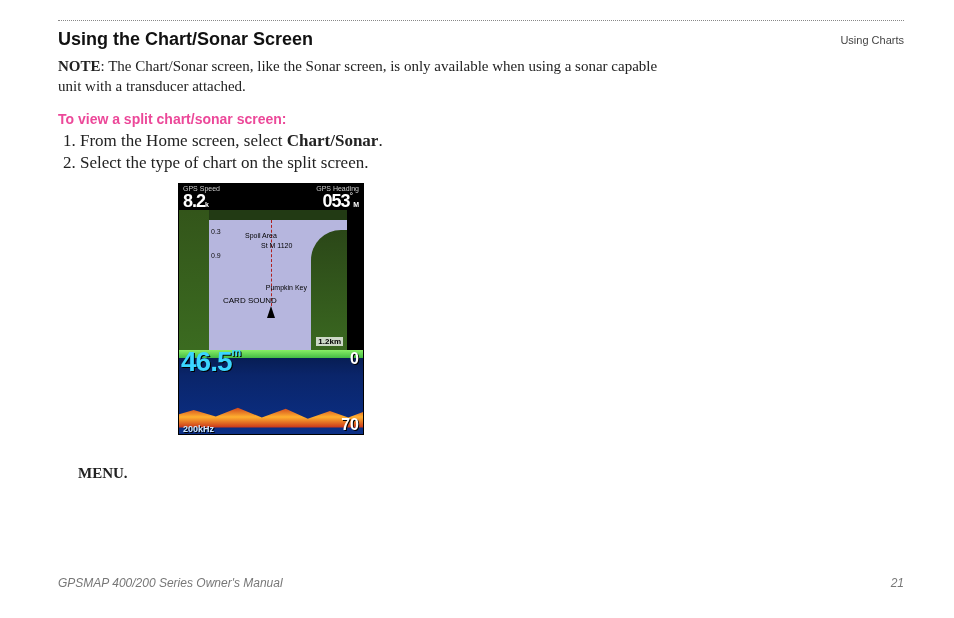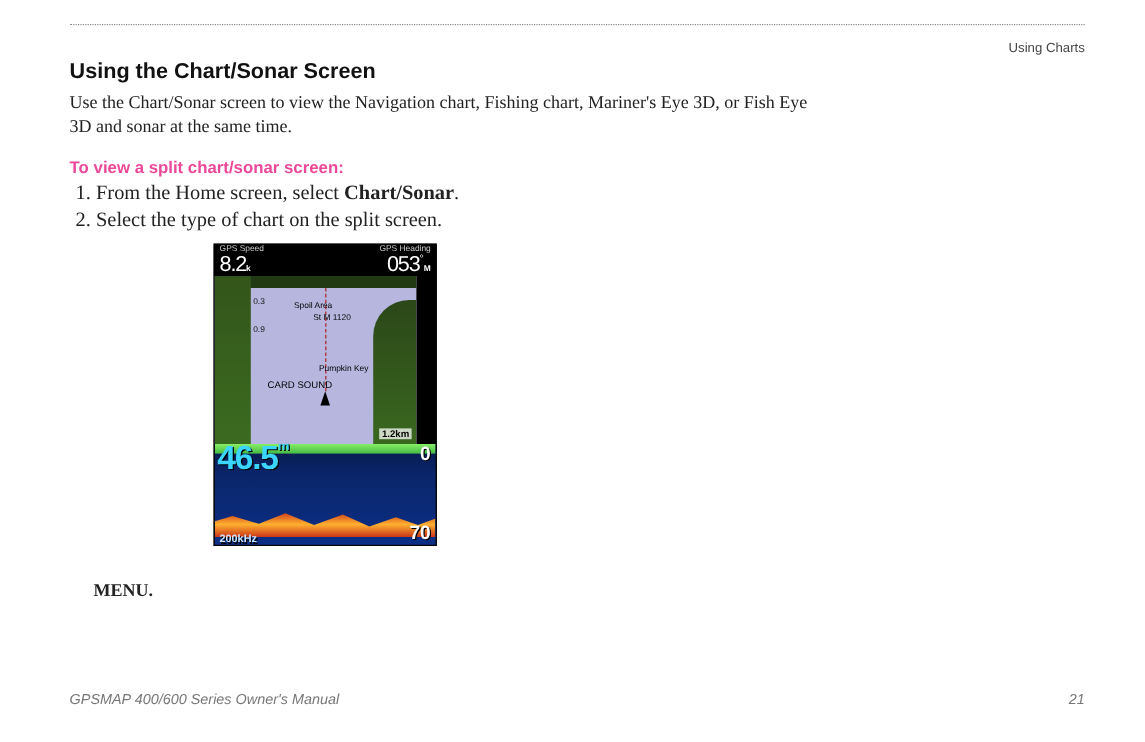--- a/index.html
+++ b/index.html
@@ -28,21 +28,21 @@
     right: 50px;
     top: 34px;
     font-family: Arial, Helvetica, sans-serif;
     font-size: 11px;
     color: #444;
   }
   .h1 {
     font-family: Arial, Helvetica, sans-serif;
     font-weight: bold;
     font-size: 18px;
-    margin: 28px 0 6px 0;
+    margin: 8px 0 6px 0;
     color: #111;
   }
   .body-text {
     font-size: 15px;
     line-height: 1.35;
     margin: 4px 0 10px 0;
     max-width: 620px;
   }
   .body-text .strong { font-weight: bold; }
   .h2 {
@@ -76,21 +76,21 @@
     height: 26px;
     background: #000;
     display: flex;
     justify-content: space-between;
     align-items: flex-end;
     padding: 2px 4px 0 4px;
     box-sizing: border-box;
   }
   .sb-block { line-height: 1; }
   .sb-label { font-size: 7px; color: #ccc; display: block; }
-  .sb-val-big { font-size: 18px; font-weight: normal; letter-spacing: -1px; }
+  .sb-val-big { font-size: 18px; font-weight: bold; letter-spacing: -1px; }
   .sb-unit { font-size: 7px; font-weight: bold; }
   .sb-right { text-align: right; }
   .sb-right .sb-val-big { font-size: 18px; }
   .sb-right .sb-degsym { font-size: 9px; vertical-align: top; }
 
   .dev-chart {
     position: absolute;
     left: 0; top: 26px;
     width: 168px;
     height: 140px;
@@ -222,22 +222,24 @@
 <body>
 
 <div class="page">
 
   <div class="topline"></div>
 
   <div class="header-right">Using Charts</div>
 
   <div class="h1">Using the Chart/Sonar Screen</div>
 
-
-  <p class="body-text">Use the Chart/Sonar screen to view the Navigation chart, Fishing chart, Mariner's Eye 3D, or Fish Eye 3D and sonar at the same time.</p>
+  <p class="body-text">
+    <span class="strong">NOTE</span><span>: The Chart/Sonar screen, like the Sonar screen, is only available when using a sonar capable unit with a transducer attached.</span>
+  </p>
+
 
   <div class="h2">To view a split chart/sonar screen:</div>
 
   <ol class="steps">
     <li>
       <span>From the Home screen, select </span><span class="strong">Chart/Sonar</span><span>.</span>
     </li>
     <li>Select the type of chart on the split screen.</li>
   </ol>
 
@@ -285,17 +287,17 @@
 
     </div>
   </div>
 
   <p class="caption-text">
     <br>
     <span class="strong">MENU.</span>
   </p>
 
   <div class="footer">
-    <span>GPSMAP 400/600 Series Owner's Manual</span>
+    <span>GPSMAP 400/200 Series Owner's Manual</span>
     <span class="pagenum">21</span>
   </div>
 
 </div>
 
 </body></html>

